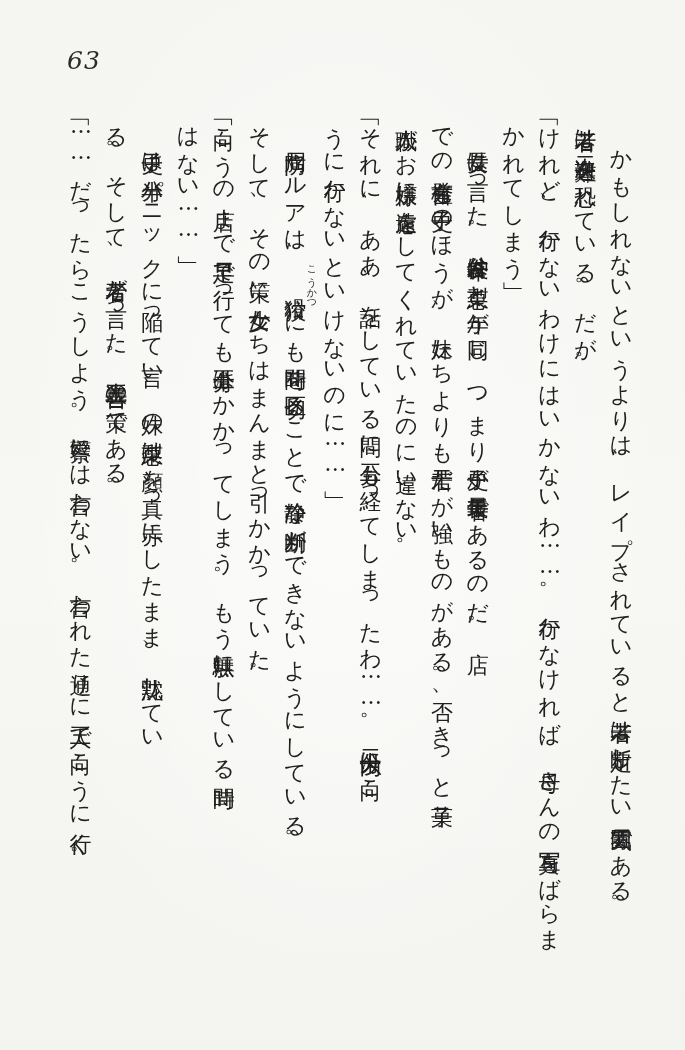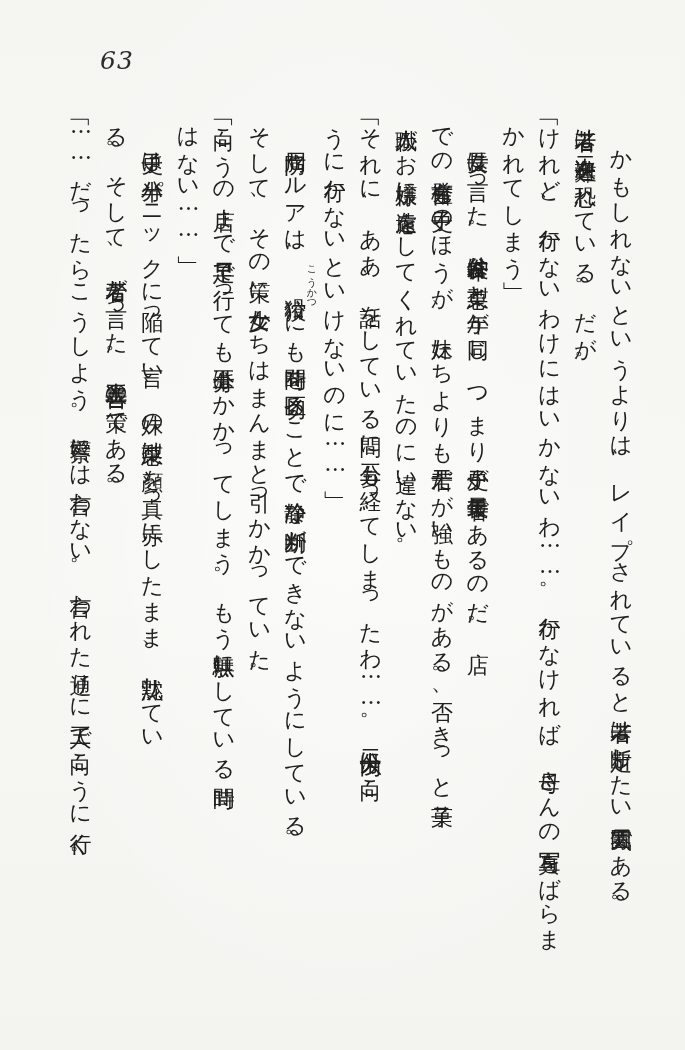--- a/index.html
+++ b/index.html
@@ -15,21 +15,21 @@
   }
   .page {
     position: absolute;
     inset: 0;
     background:
       radial-gradient(ellipse at 50% 45%, rgba(255,255,255,0.55) 0%, rgba(255,255,255,0) 70%),
       linear-gradient(180deg, #f5f5f2 0%, #f7f7f4 55%, #f3f3f0 100%);
   }
   .page-number {
     position: absolute;
-    left: 100px;
+    left: 67px;
     top: 46px;
     font-family: "DejaVu Serif", serif;
     font-style: italic;
     font-size: 25px;
     color: #2b2b2b;
     letter-spacing: 1px;
   }
   .text-block {
     position: absolute;
     top: 112px;

